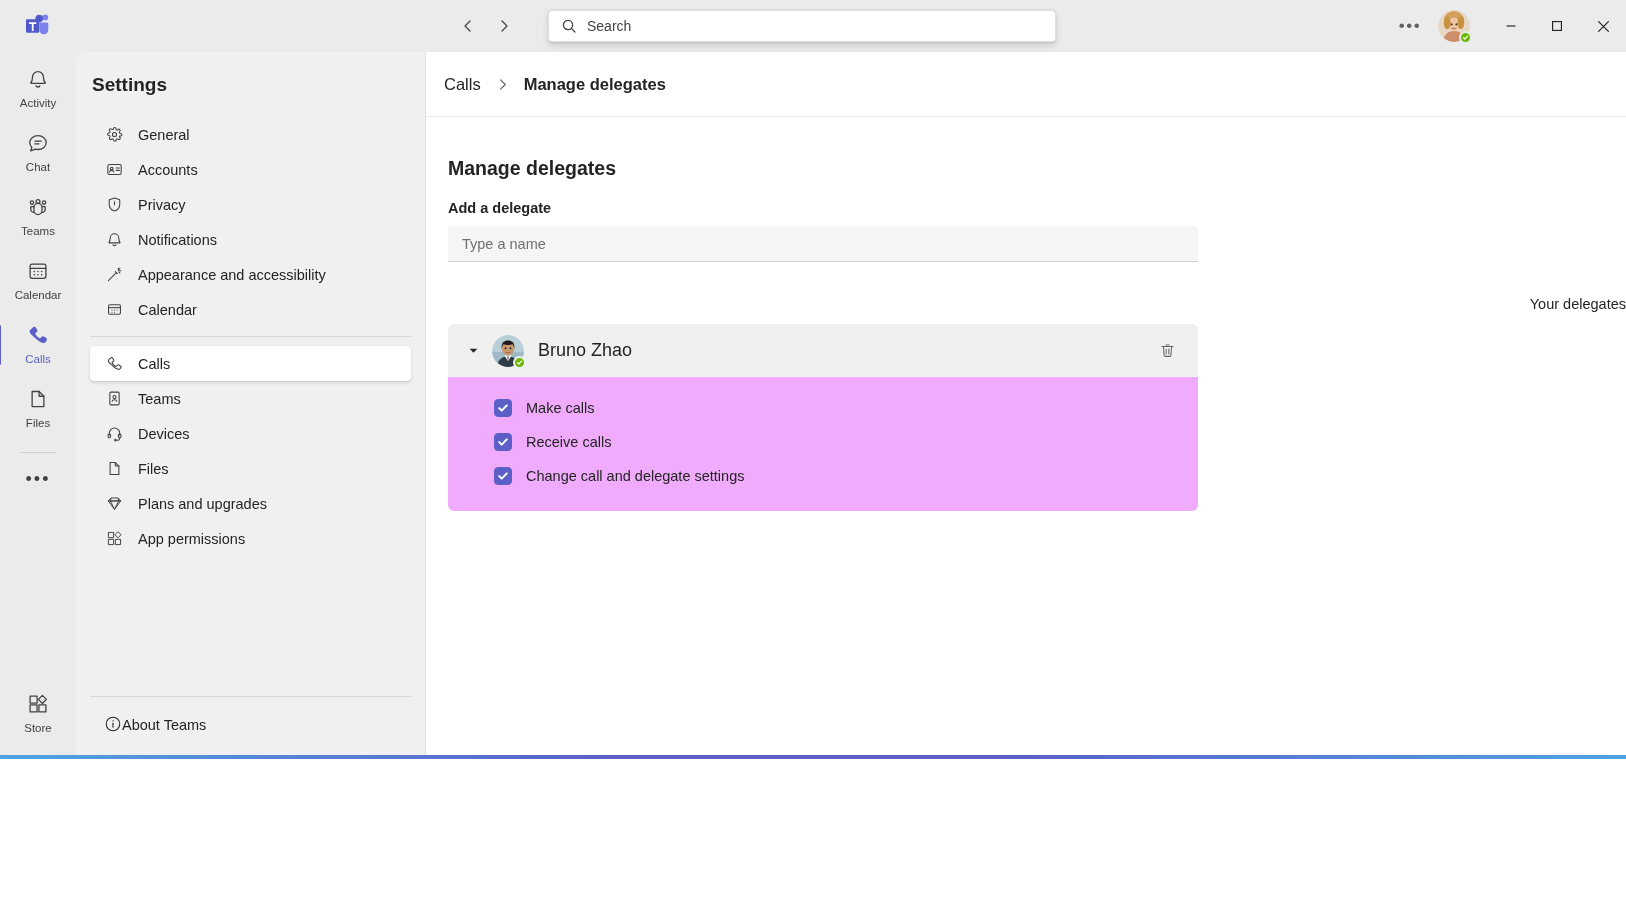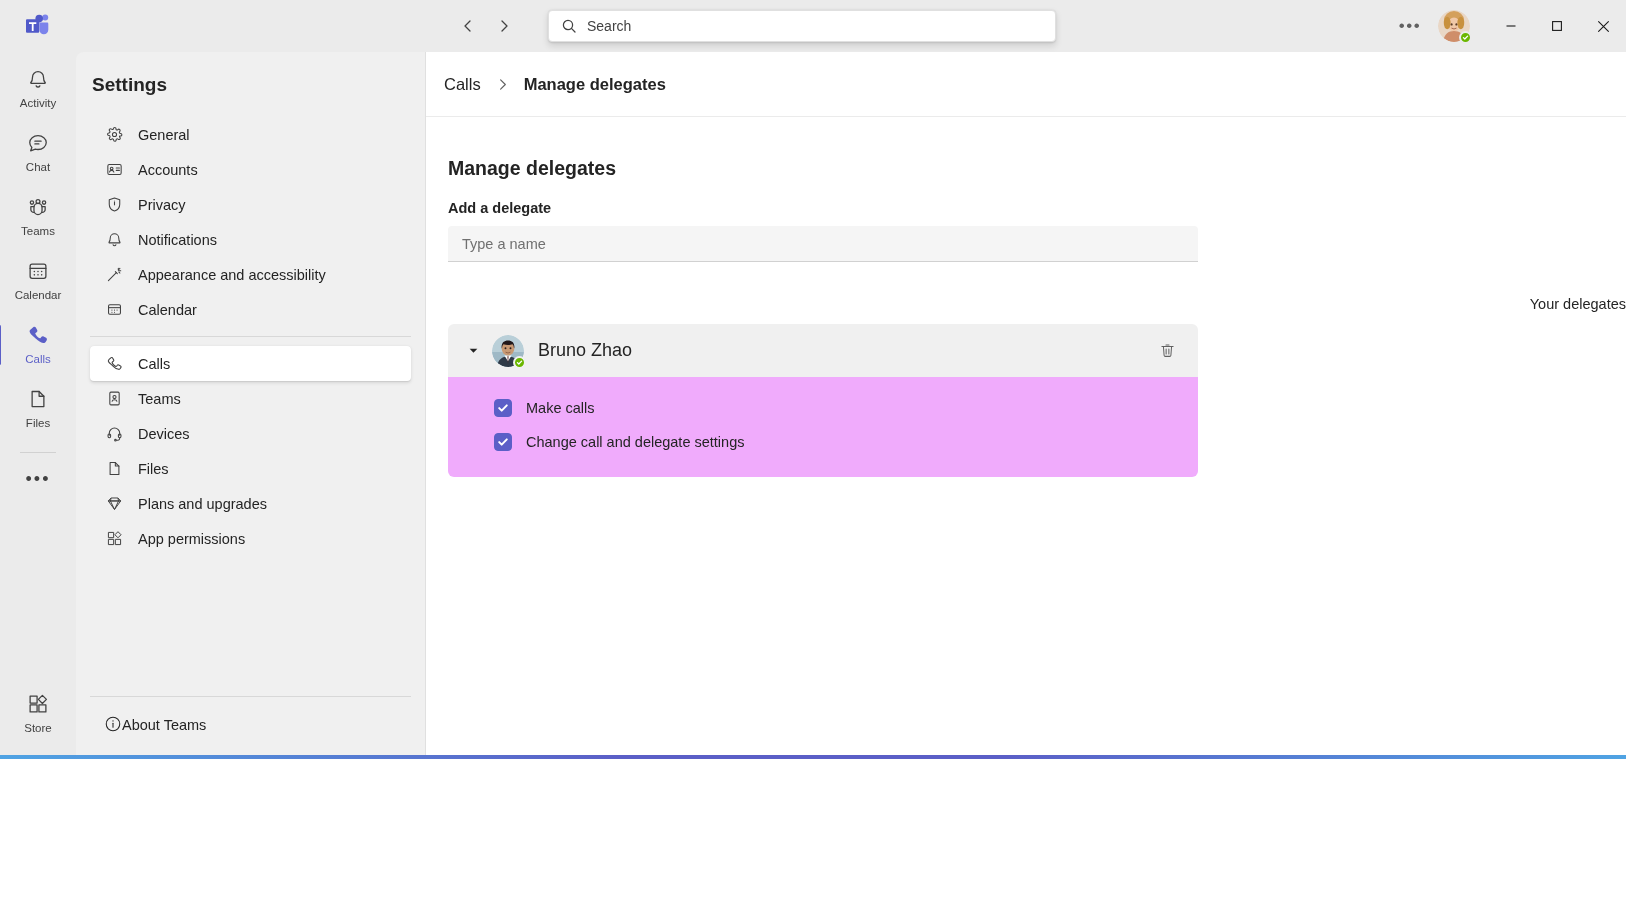--- a/index.html
+++ b/index.html
@@ -666,20 +666,28 @@
                   </svg>
               </span>
               <span class="perm-label">Make calls</span>
             </div>
             <div class="perm-row">
               <span class="cbox">
                 <svg viewBox="0 0 12 12" fill="none" stroke="currentColor" stroke-width="2" stroke-linecap="round" stroke-linejoin="round">
                     <path d="M2.2 6.1l2.5 2.5 5.1-5.2"></path>
                   </svg>
               </span>
+              <span class="perm-label">Receive calls</span>
+            </div>
+            <div class="perm-row">
+              <span class="cbox">
+                <svg viewBox="0 0 12 12" fill="none" stroke="currentColor" stroke-width="2" stroke-linecap="round" stroke-linejoin="round">
+                    <path d="M2.2 6.1l2.5 2.5 5.1-5.2"></path>
+                  </svg>
+              </span>
               <span class="perm-label">Change call and delegate settings</span>
             </div>
           </div>
         </div>
       </div>
     </div>
   </div>
 
   <div class="bottom-accent"></div>
 </div>

